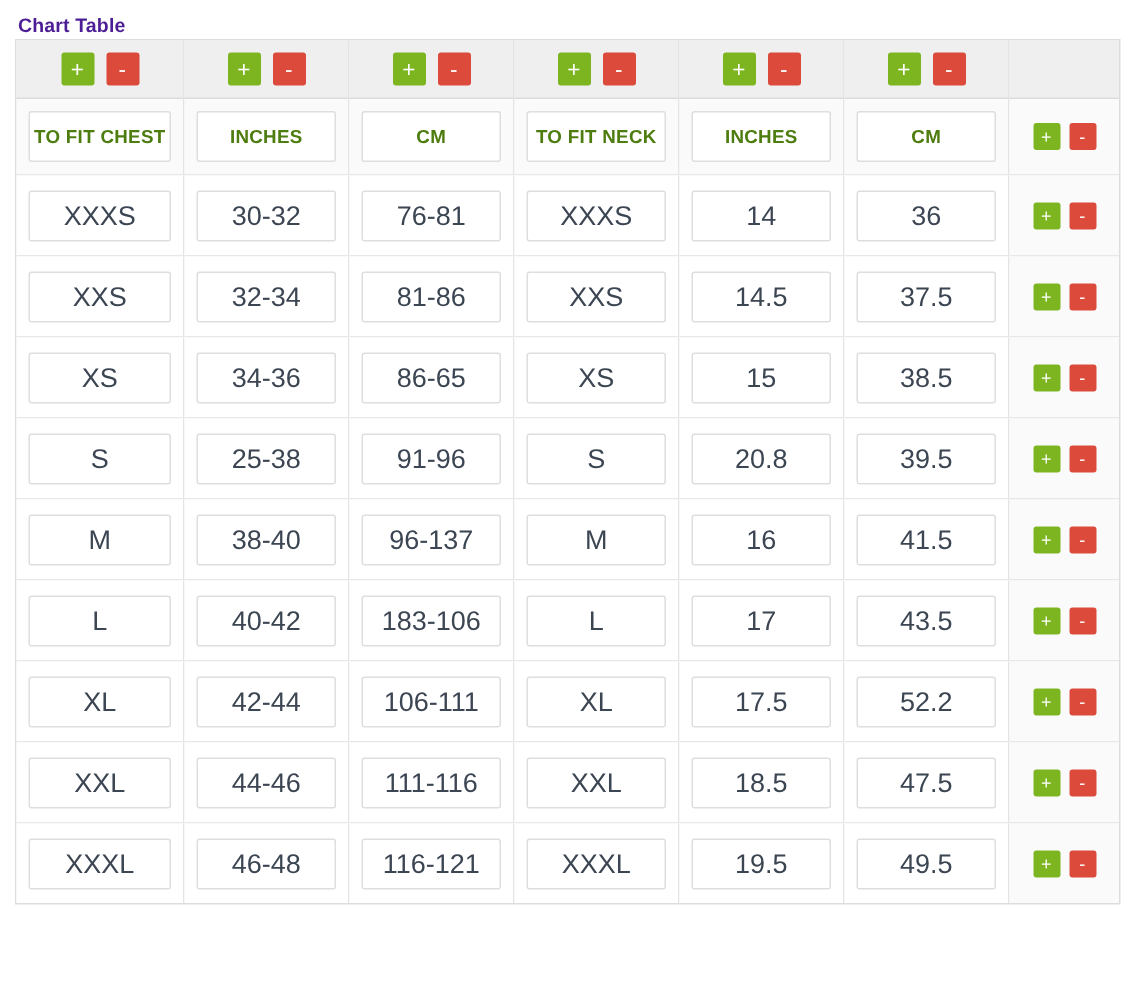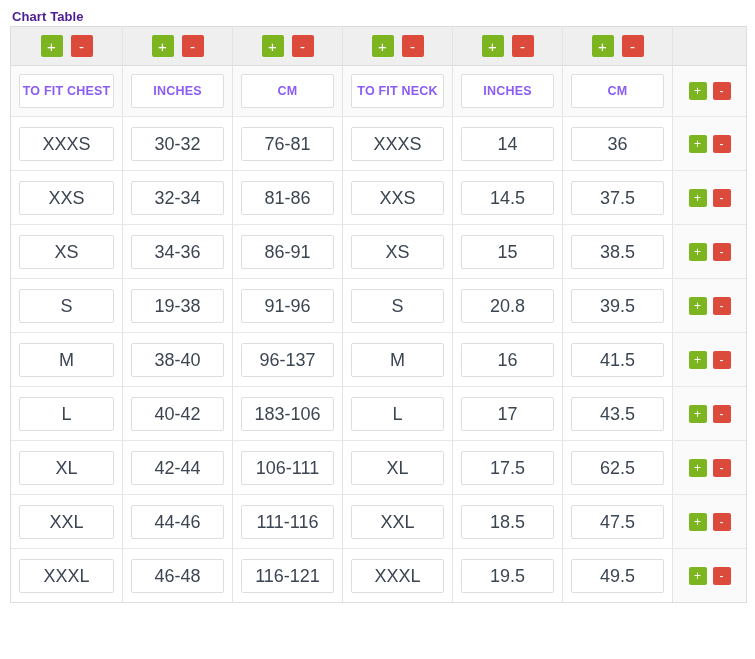--- a/index.html
+++ b/index.html
@@ -87,21 +87,21 @@
 
   
   tr.header-row td {
     background: #fafafa;
     height: 50px;
   }
   tr.header-row .cell-box {
     font-weight: bold;
     font-size: 12.5px;
     letter-spacing: 0.2px;
-    color: #8b5cf6;
+    color: #4d7c0f;
     white-space: nowrap;
     overflow: hidden;
     text-overflow: clip;
   }
 
   
   tr.data-row td {
     background: #ffffff;
     height: 53px;
   }
@@ -352,21 +352,21 @@
               <div class="cell-box">XS</div>
             </div>
           </td>
           <td>
             <div class="cell-wrap">
               <div class="cell-box">34-36</div>
             </div>
           </td>
           <td>
             <div class="cell-wrap">
-              <div class="cell-box">86-91</div>
+              <div class="cell-box">86-65</div>
             </div>
           </td>
           <td>
             <div class="cell-wrap">
               <div class="cell-box">XS</div>
             </div>
           </td>
           <td>
             <div class="cell-wrap">
               <div class="cell-box">15</div>
@@ -385,21 +385,21 @@
           </td>
         </tr>
         <tr class="data-row">
           <td>
             <div class="cell-wrap">
               <div class="cell-box">S</div>
             </div>
           </td>
           <td>
             <div class="cell-wrap">
-              <div class="cell-box">19-38</div>
+              <div class="cell-box">25-38</div>
             </div>
           </td>
           <td>
             <div class="cell-wrap">
               <div class="cell-box">91-96</div>
             </div>
           </td>
           <td>
             <div class="cell-wrap">
               <div class="cell-box">S</div>
@@ -519,21 +519,21 @@
               <div class="cell-box">XL</div>
             </div>
           </td>
           <td>
             <div class="cell-wrap">
               <div class="cell-box">17.5</div>
             </div>
           </td>
           <td>
             <div class="cell-wrap">
-              <div class="cell-box">62.5</div>
+              <div class="cell-box">52.2</div>
             </div>
           </td>
           <td class="last-col row-actions">
             <div class="row-btns">
               <button class="btn btn-add btn-sm">+</button>
               <button class="btn btn-remove btn-sm">-</button>
             </div>
           </td>
         </tr>
         <tr class="data-row">

